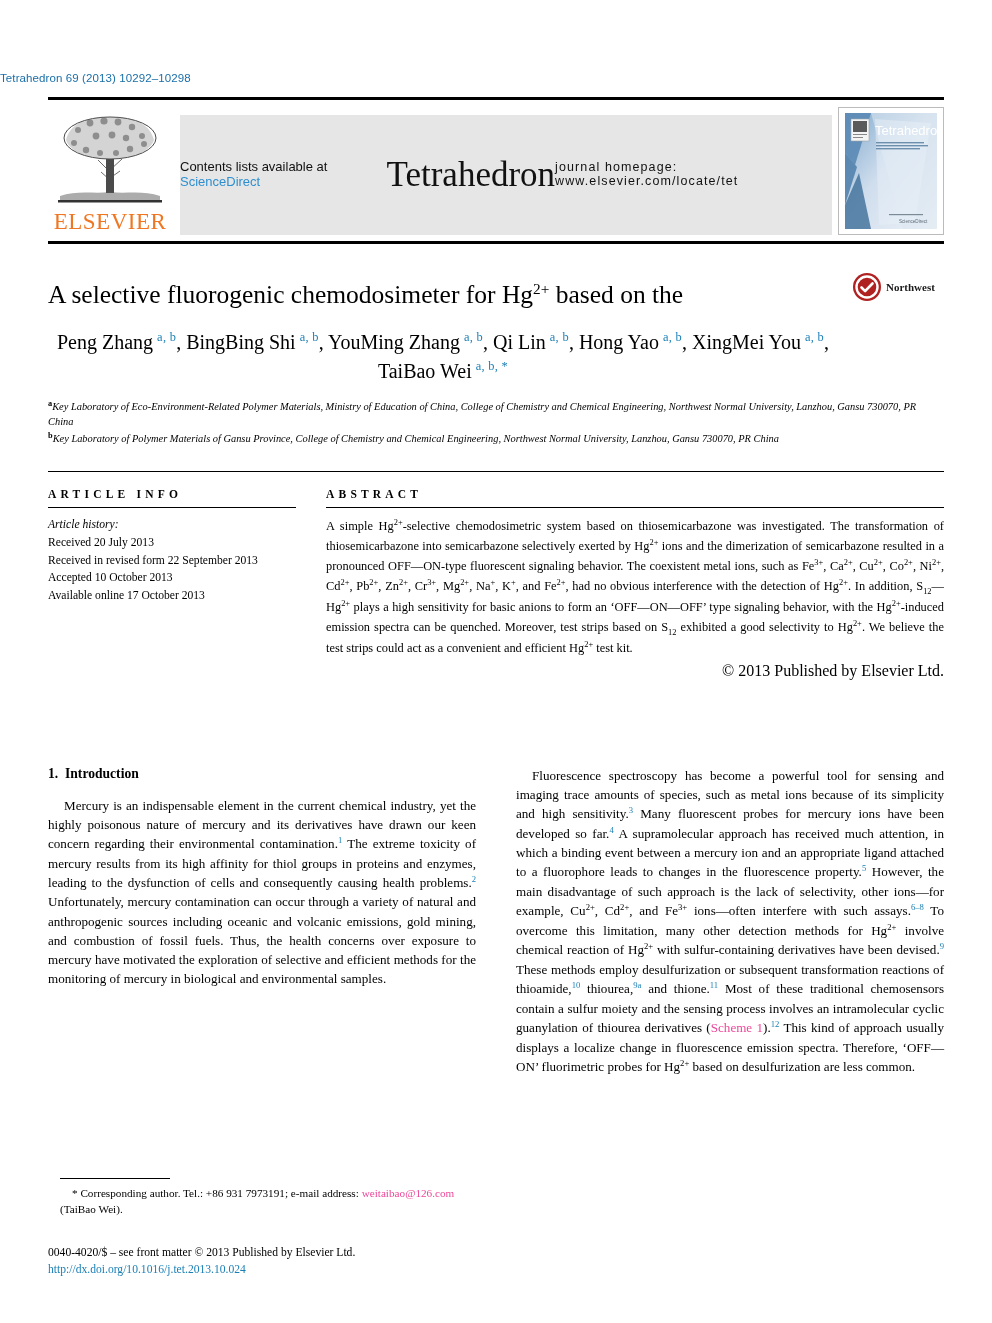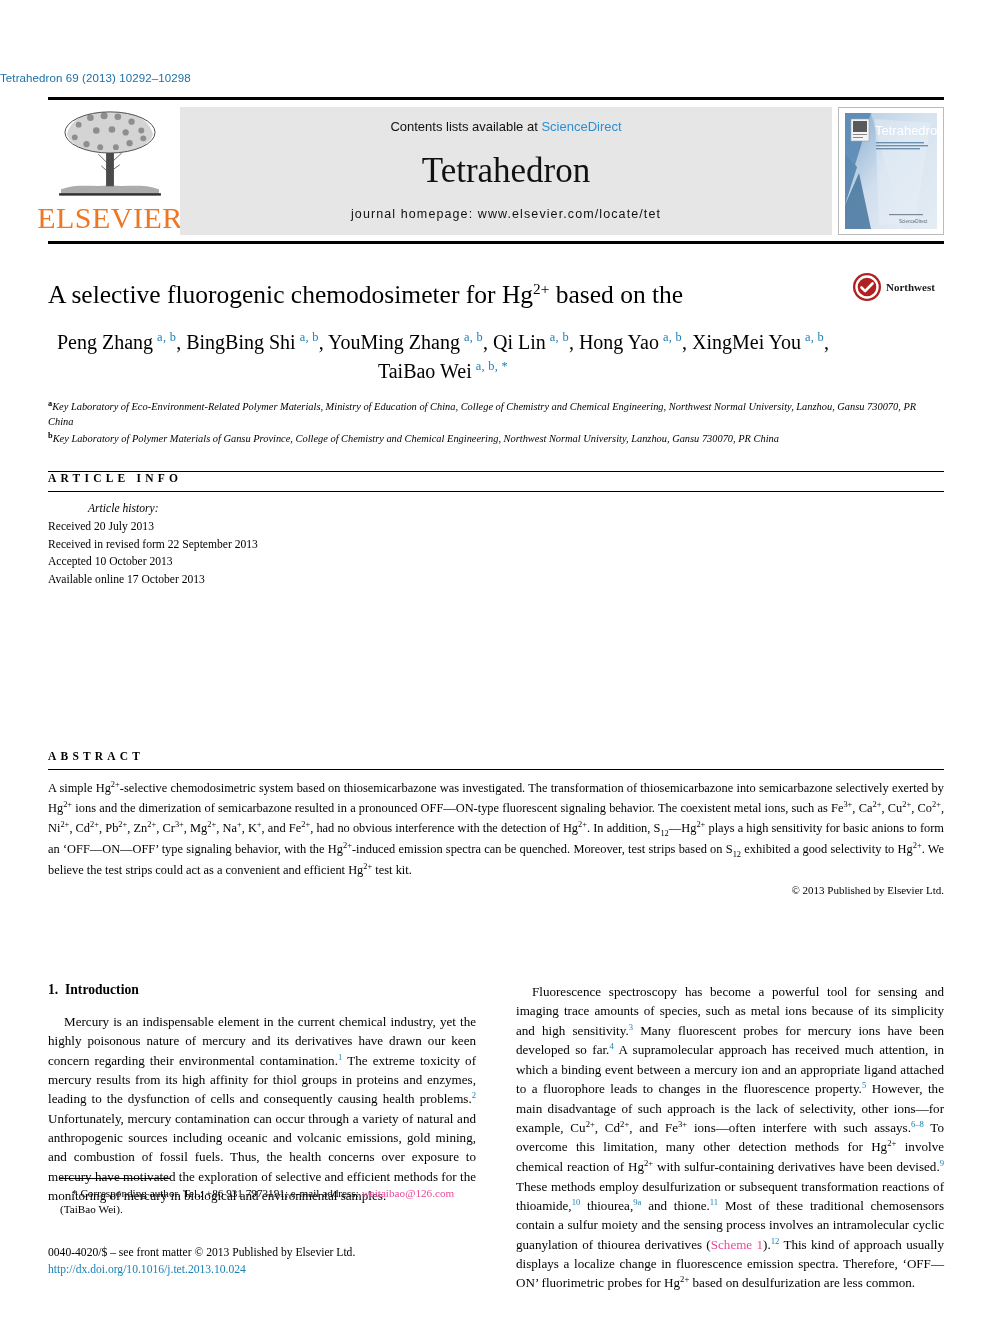--- a/index.html
+++ b/index.html
@@ -47,33 +47,32 @@
     flex: 0 0 124px;
     display: flex;
     flex-direction: column;
     align-items: center;
     justify-content: flex-end;
     padding-bottom: 2px;
   }
   .tree-svg { display:block; }
   .elsevier-word {
     font-family: "Liberation Serif", serif;
-    font-size: 30px;
+    font-size: 23px;
     letter-spacing: 0.5px;
     color: #ef7622;
     font-weight: 400;
     line-height: 1;
     margin-top: 2px;
   }
   .masthead-center {
     flex: 1 1 auto;
     background: #e6e6e6;
-    margin: 0 6px 0 8px;
-    display: flex;
-    flex-direction: column;
+    margin: 8px 6px 0 8px;
+    display: flex;
     justify-content: space-between;
     align-items: center;
     padding: 12px 0 14px 0;
     box-sizing: border-box;
   }
   .contents-line {
     font-family: "Liberation Sans", sans-serif;
     font-size: 13px;
     color: #111;
   }
@@ -158,59 +157,59 @@
     line-height: 1.42;
     max-width: 880px;
   }
   .affils sup { font-style: normal; font-weight: bold; font-size: 80%; }
   .affil-line { margin: 0; }
 
   
   .info-abstract {
     margin: 24px 48px 0 48px;
     border-top: 1.5px solid #000;
+    padding-top: 16px;
     display: flex;
     gap: 30px;
-    flex-direction: column;
   }
   .col-info { flex: 0 0 248px; }
   .col-abstract { flex: 1 1 auto; }
 
   .sec-head {
     font-family: "Liberation Serif", serif;
     font-size: 11.5px;
     font-weight: bold;
     letter-spacing: 4.2px;
     margin-bottom: 7px;
   }
   .rule {
     border-top: 1.5px solid #000;
     margin: 0 0 8px 0;
   }
   .info-body {
     font-family: "Liberation Serif", serif;
     font-size: 11.6px;
     line-height: 1.52;
   }
-  .info-body .lbl { font-style: italic; margin-left: 40px; }
+  .info-body .lbl { font-style: italic; }
   .kw-block { margin-top: 22px; }
   .kw-block .rule { margin-bottom: 7px; }
 
   .abstract-body {
     font-family: "Liberation Serif", serif;
     font-size: 12.4px;
     line-height: 1.50;
     text-align: justify;
   }
   .abstract-body sup { font-size: 68%; vertical-align: super; }
   .abstract-body sub { font-size: 68%; vertical-align: sub; }
   .copyright {
     text-align: right;
     margin-top: 4px;
-    font-size: 11px;
+    font-size: 16px;
   }
 
   
   .body-cols {
     margin: 86px 48px 0 48px;
     display: flex;
     gap: 40px;
     position: relative;
   }
   .bcol { flex: 1 1 0; width: 0; }

